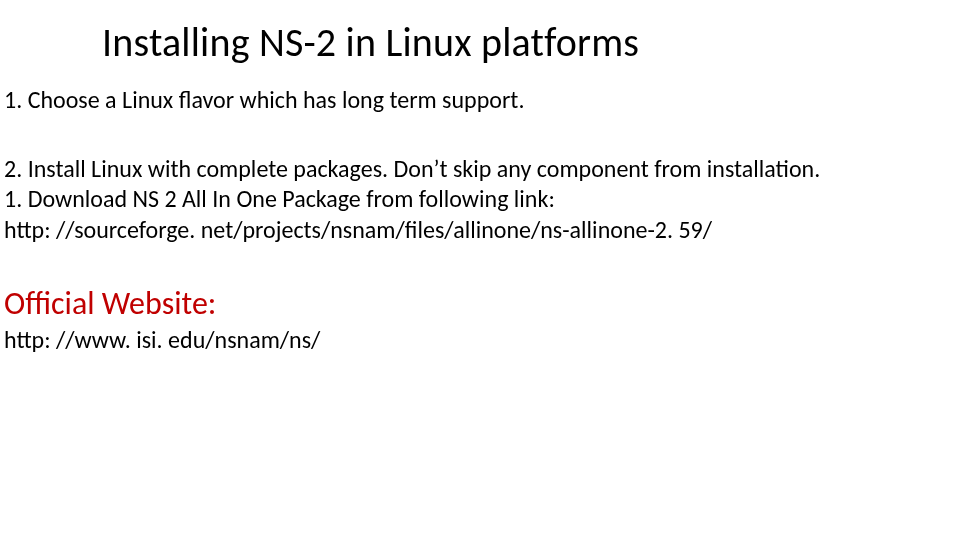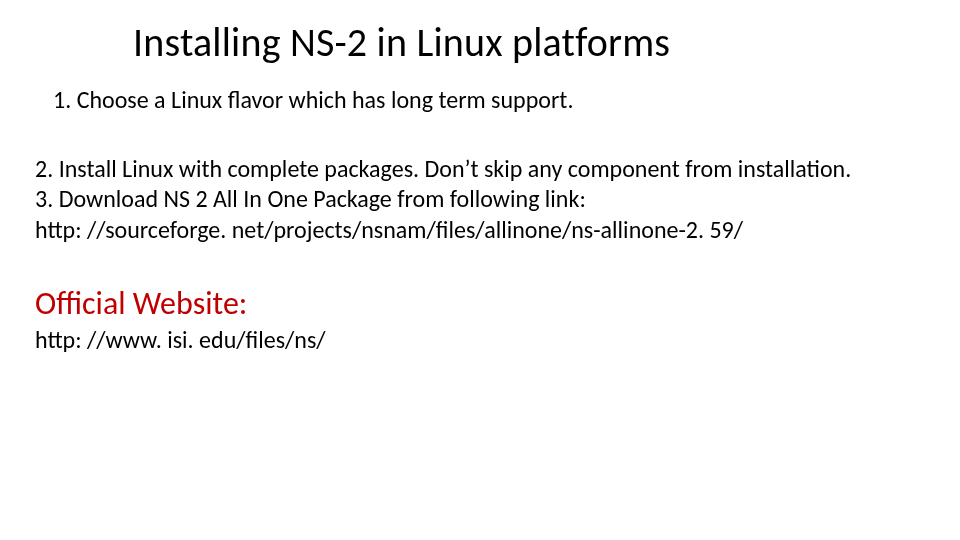--- a/index.html
+++ b/index.html
@@ -10,40 +10,39 @@
     html, body {
       width: 960px;
       height: 540px;
       background: #ffffff;
       font-family: Calibri, "Segoe UI", Arial, sans-serif;
       color: #000000;
     }
     .slide {
       width: 100%;
       height: 100%;
-      padding: 18px 20px 20px 35px;
+      padding: 18px 20px 20px 4px;
       position: relative;
     }
     .title {
       font-size: 40px;
       font-weight: 400;
       color: #000000;
       margin-left: 98px;
       margin-bottom: 18px;
       letter-spacing: 0.2px;
     }
     .body-text {
       font-size: 24px;
       line-height: 1.22;
       color: #000000;
       font-weight: 400;
     }
     .step-1 {
       margin-bottom: 40px;
-      margin-left: 18px;
     }
     .step-2 {
     }
     .step-3 {
       margin-bottom: 2px;
     }
     .link-text {
       margin-bottom: 40px;
     }
     .official-label {
@@ -56,18 +55,18 @@
 </head>
 <body>
 
 <div class="slide">
   <h1 class="title">Installing NS-2 in Linux platforms</h1>
 
   <p class="body-text step-1">1. Choose a Linux flavor which has long term support.</p>
 
   <p class="body-text step-2">2. Install Linux with complete packages. Don’t skip any component from installation.</p>
 
-  <p class="body-text step-3">3. Download NS 2 All In One Package from following link:</p>
+  <p class="body-text step-3">1. Download NS 2 All In One Package from following link:</p>
   <p class="body-text link-text">http: //sourceforge. net/projects/nsnam/files/allinone/ns-allinone-2. 59/</p>
 
   <p class="official-label">Official Website:</p>
-  <p class="body-text">http: //www. isi. edu/files/ns/</p>
+  <p class="body-text">http: //www. isi. edu/nsnam/ns/</p>
 </div>
 
 </body></html>

